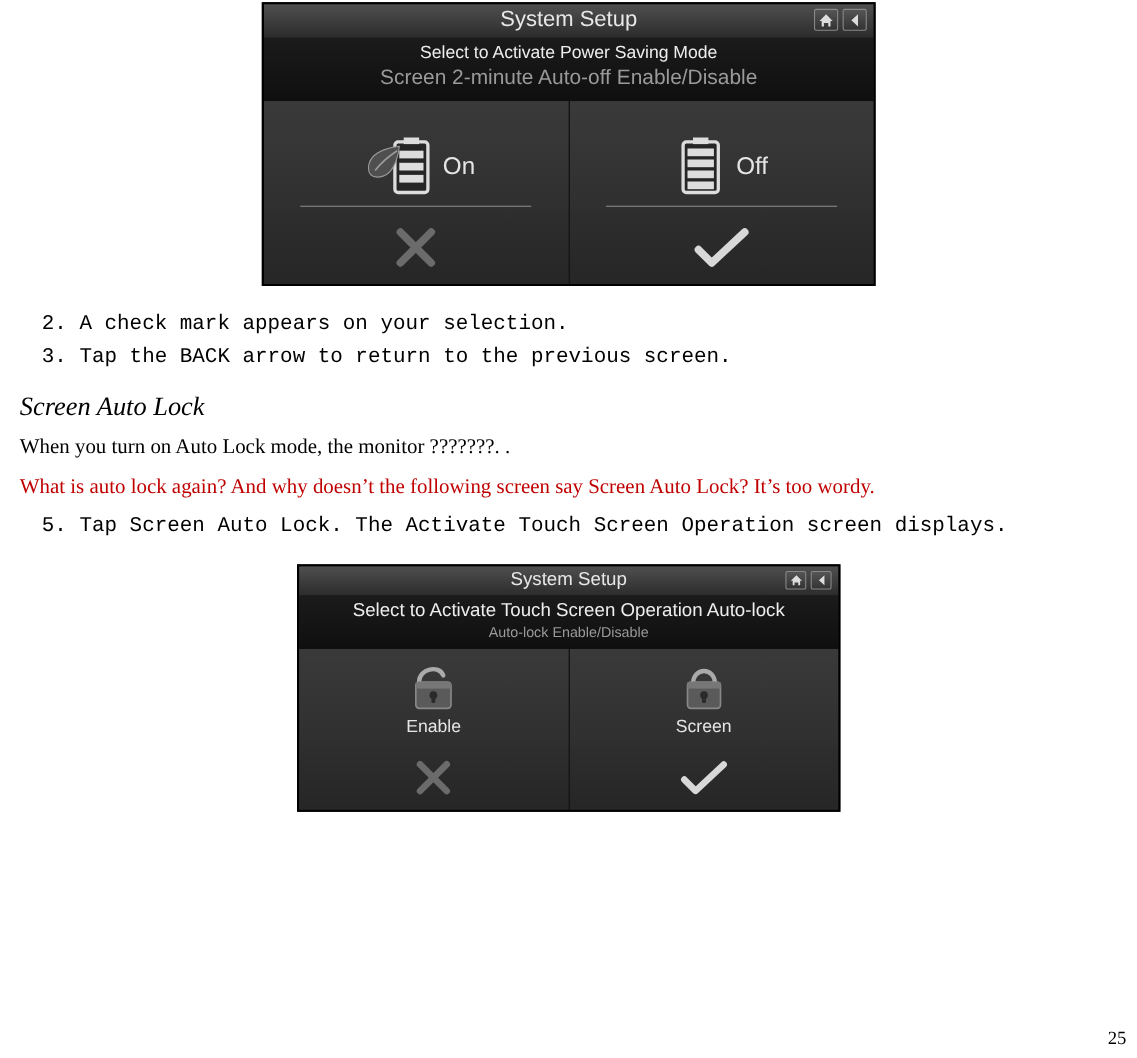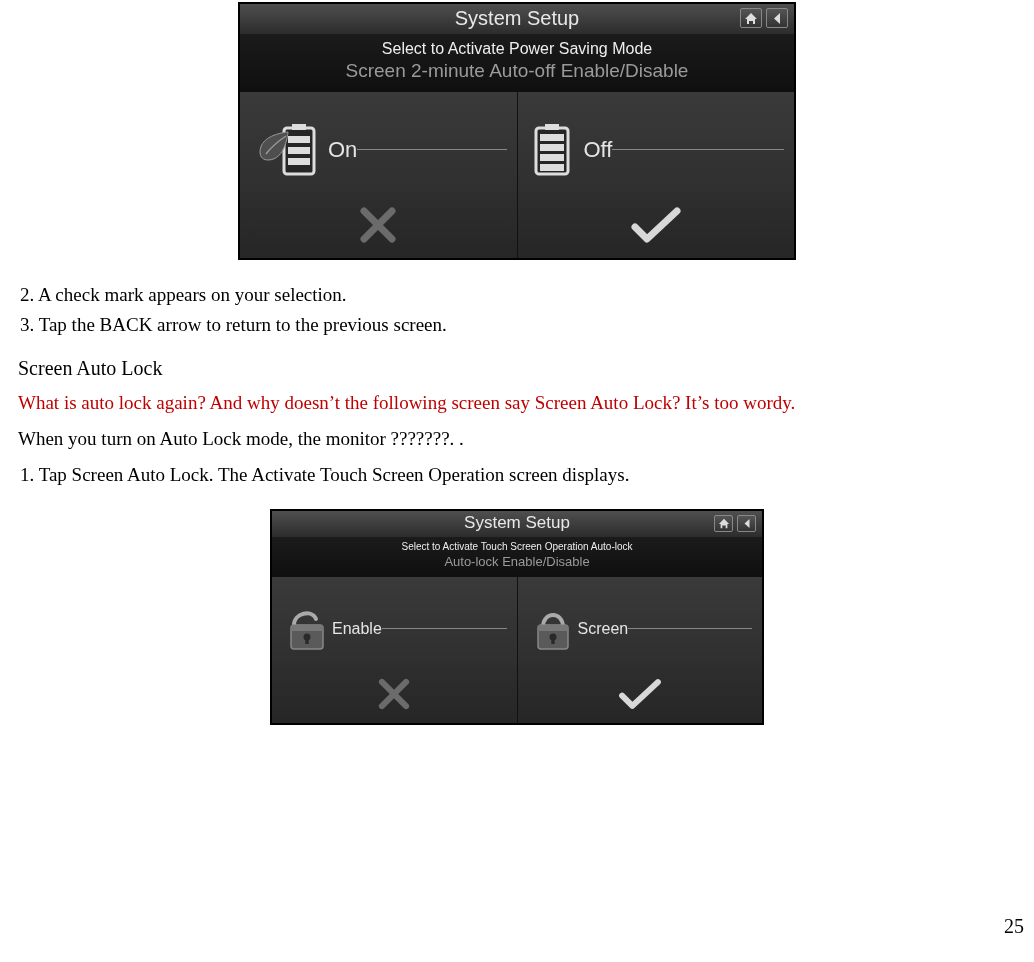--- a/index.html
+++ b/index.html
@@ -9,22 +9,22 @@
     color: #000;
     background: #fff;
     width: 1034px;
     height: 962px;
     position: relative;
     padding: 0 18px;
   }
   .page-num {
     position: absolute;
     right: 10px;
-    bottom: 24px;
-    font-size: 20px;
+    bottom: 8px;
+    font-size: 17px;
   }
 
   
   .device-wrap { text-align: center; }
   .device {
     display: inline-block;
     border: 2px solid #000;
     background: #2a2a2a;
     text-align: center;
   }
@@ -74,21 +74,21 @@
     font-size: 19px;
     margin-top: 2px;
   }
   .choice-row {
     display: flex;
   }
   .choice {
     flex:1;
     padding: 14px 10px 2px 10px;
     display:flex;
-    flex-direction:row;
+    flex-direction:column;
     align-items:center;
     justify-content:flex-end;
     background: linear-gradient(#3a3a3a,#2f2f2f);
     position:relative;
   }
   .choice + .choice { border-left: 1px solid #111; text-align: center; }
   .choice-label {
     color:#e5e5e5;
     font-family: Arial, sans-serif;
     font-size:22px;
@@ -122,33 +122,33 @@
     display:flex;align-items:center;justify-content:center;
     position:relative;
   }
   .pad-cell + .pad-cell { border-left:1px solid #111; }
 
   
   svg { display:block; }
 
   
   .body-block { margin-top: 22px; }
-  .numline { margin-left: 2px; margin-bottom: 4px; line-height: 1.35; }
-  .italic-head { margin-top: 20px; margin-bottom: 10px; font-size: 20px;}
+  .numline { margin-left: 20px; margin-bottom: 4px; line-height: 1.35; font-family: Liberation Mono, monospace; }
+  .italic-head { font-style: italic; margin-top: 20px; margin-bottom: 10px; font-size: 24px;}
   .para { margin-bottom: 10px; line-height: 1.35; }
   .red { color: #c00000; }
 
   .device1 { width: 558px; }
   .device1 .choice-row .choice { height: 100px; }
   .device1 .pad-row .pad-cell { height: 66px; }
 
   .device2 { width: 494px; }
   .device2 .titlebar { height: 26px; }
   .device2 .titlebar .t-title { font-size: 17px; }
-  .device2 .banner .line1 { font-size: 10px; }
+  .device2 .banner .line1 { font-size: 17px; }
   .device2 .banner .line2 { font-size: 13px; }
   .device2 .choice-row .choice { height: 88px; }
   .device2 .choice-label { font-size: 16px; }
   .device2 .pad-row .pad-cell { height: 58px; }
   .device2 .banner { padding: 4px 8px 8px 8px; }
 
   .spacer-top { height: 2px; }
   .spacer-mid { height: 18px; }
 </style>
 </head>
@@ -228,23 +228,23 @@
         </svg>
       </div>
     </div>
   </div>
 </div>
 
 <div class="body-block">
   <div class="numline">2. A check mark appears on your selection.</div>
   <div class="numline">3. Tap the BACK arrow to return to the previous screen.</div>
   <div class="italic-head">Screen Auto Lock</div>
+  <div class="para">When you turn on Auto Lock mode, the monitor ???????. .</div>
   <div class="para red">What is auto lock again? And why doesn’t the following screen say Screen Auto Lock? It’s too wordy.</div>
-  <div class="para">When you turn on Auto Lock mode, the monitor ???????. .</div>
-  <div class="numline">1. Tap Screen Auto Lock. The Activate Touch Screen Operation screen displays.</div>
+  <div class="numline">5. Tap Screen Auto Lock. The Activate Touch Screen Operation screen displays.</div>
 </div>
 
 <div class="spacer-mid"></div>
 
 <div class="device-wrap">
   <div class="device device2">
     <div class="titlebar">
       <span class="t-title">System Setup</span>
       <div class="titlebar-icons">
         <div class="tb-btn" style="width:19px;height:17px">

